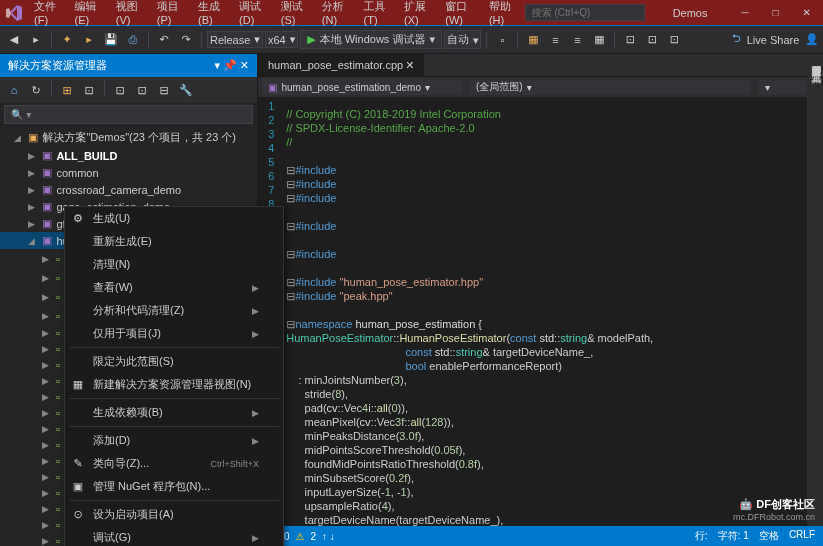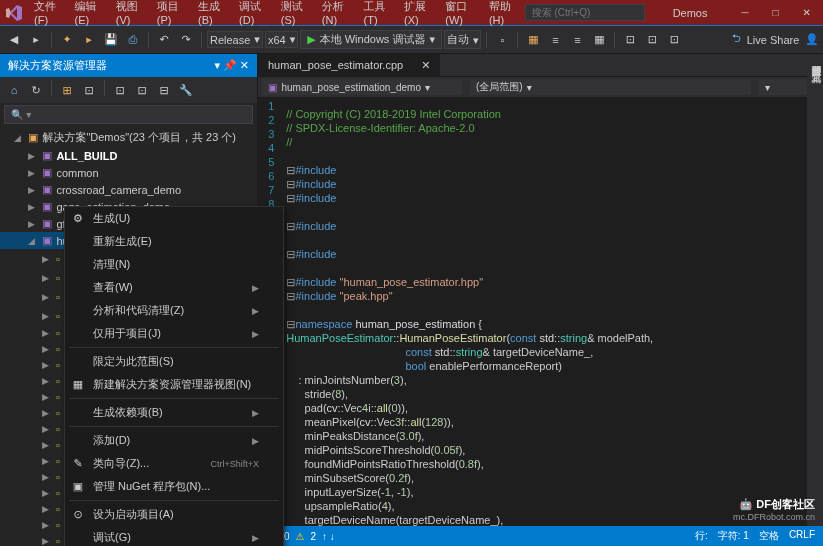--- a/index.html
+++ b/index.html
@@ -28,21 +28,21 @@
 .tree-item { padding: 2px 4px 2px 14px; display: flex; align-items: center; gap: 4px; font-size: 11px; cursor: default; }
 .tree-item.nest { padding-left: 28px; }
 .tree-item.sel { background: #094771; }
 .tree-exp { width: 10px; display: inline-block; font-size: 9px; color: #888; }
 .ico-sln { color: #e8ab5a; }
 .ico-proj { color: #a074c4; }
 .ico-file { color: #8dc149; }
 .bold { font-weight: bold; color: #fff; }
 .editor { flex: 1; background: #1e1e1e; display: flex; flex-direction: column; position: relative; }
 .tabs { background: #2d2d30; display: flex; height: 22px; }
-.tab { padding: 3px 10px; background: #1e1e1e; border-right: 1px solid #2d2d30; font-size: 11px; display: flex; align-items: center; gap: 18px; }
+.tab { padding: 3px 10px; background: #1e1e1e; border-right: 1px solid #2d2d30; font-size: 11px; display: flex; align-items: center; gap: 2px; }
 .nav-bar { background: #2d2d30; display: flex; padding: 2px 4px; gap: 8px; border-top: 1px solid #1b1b1c; }
 .nav-combo { background: #333337; padding: 1px 6px; font-size: 10px; display: flex; align-items: center; gap: 4px; flex: 1; }
 .code-area { flex: 1; display: flex; overflow: hidden; font-family: Consolas, monospace; font-size: 11px; }
 .gutter { background: #1e1e1e; color: #2b91af; padding: 2px 8px 2px 4px; text-align: right; user-select: none; }
 .gutter div { height: 14px; line-height: 14px; }
 .code { flex: 1; padding: 10px 0; white-space: pre; }
 .code div { height: 14px; line-height: 14px; padding-left: 4px; }
 .c-comment { color: #57a64a; }
 .c-keyword { color: #569cd6; }
 .c-string { color: #d69d85; }

